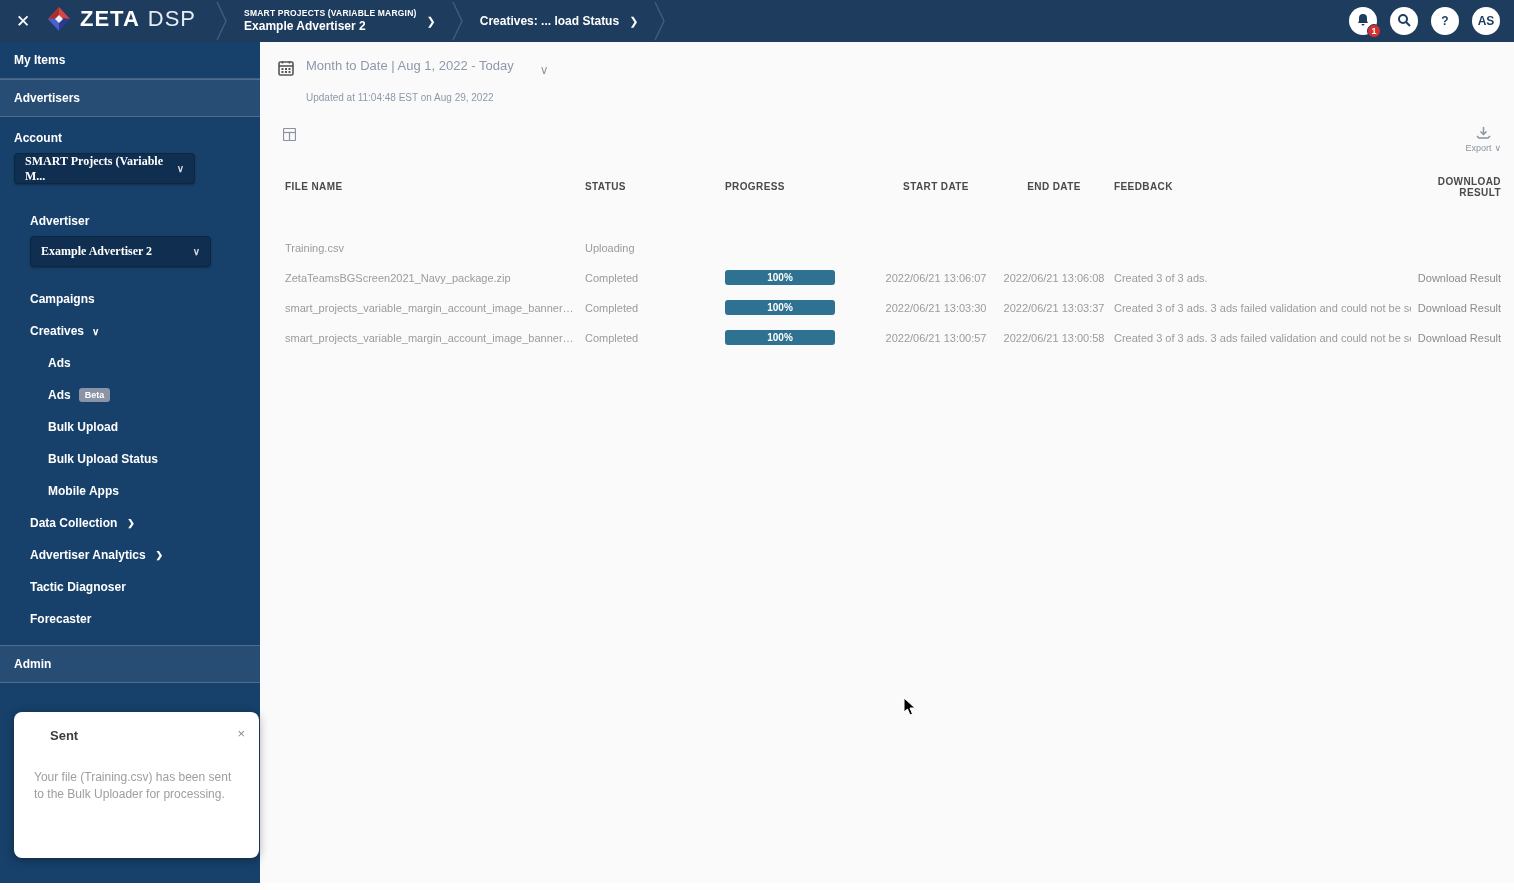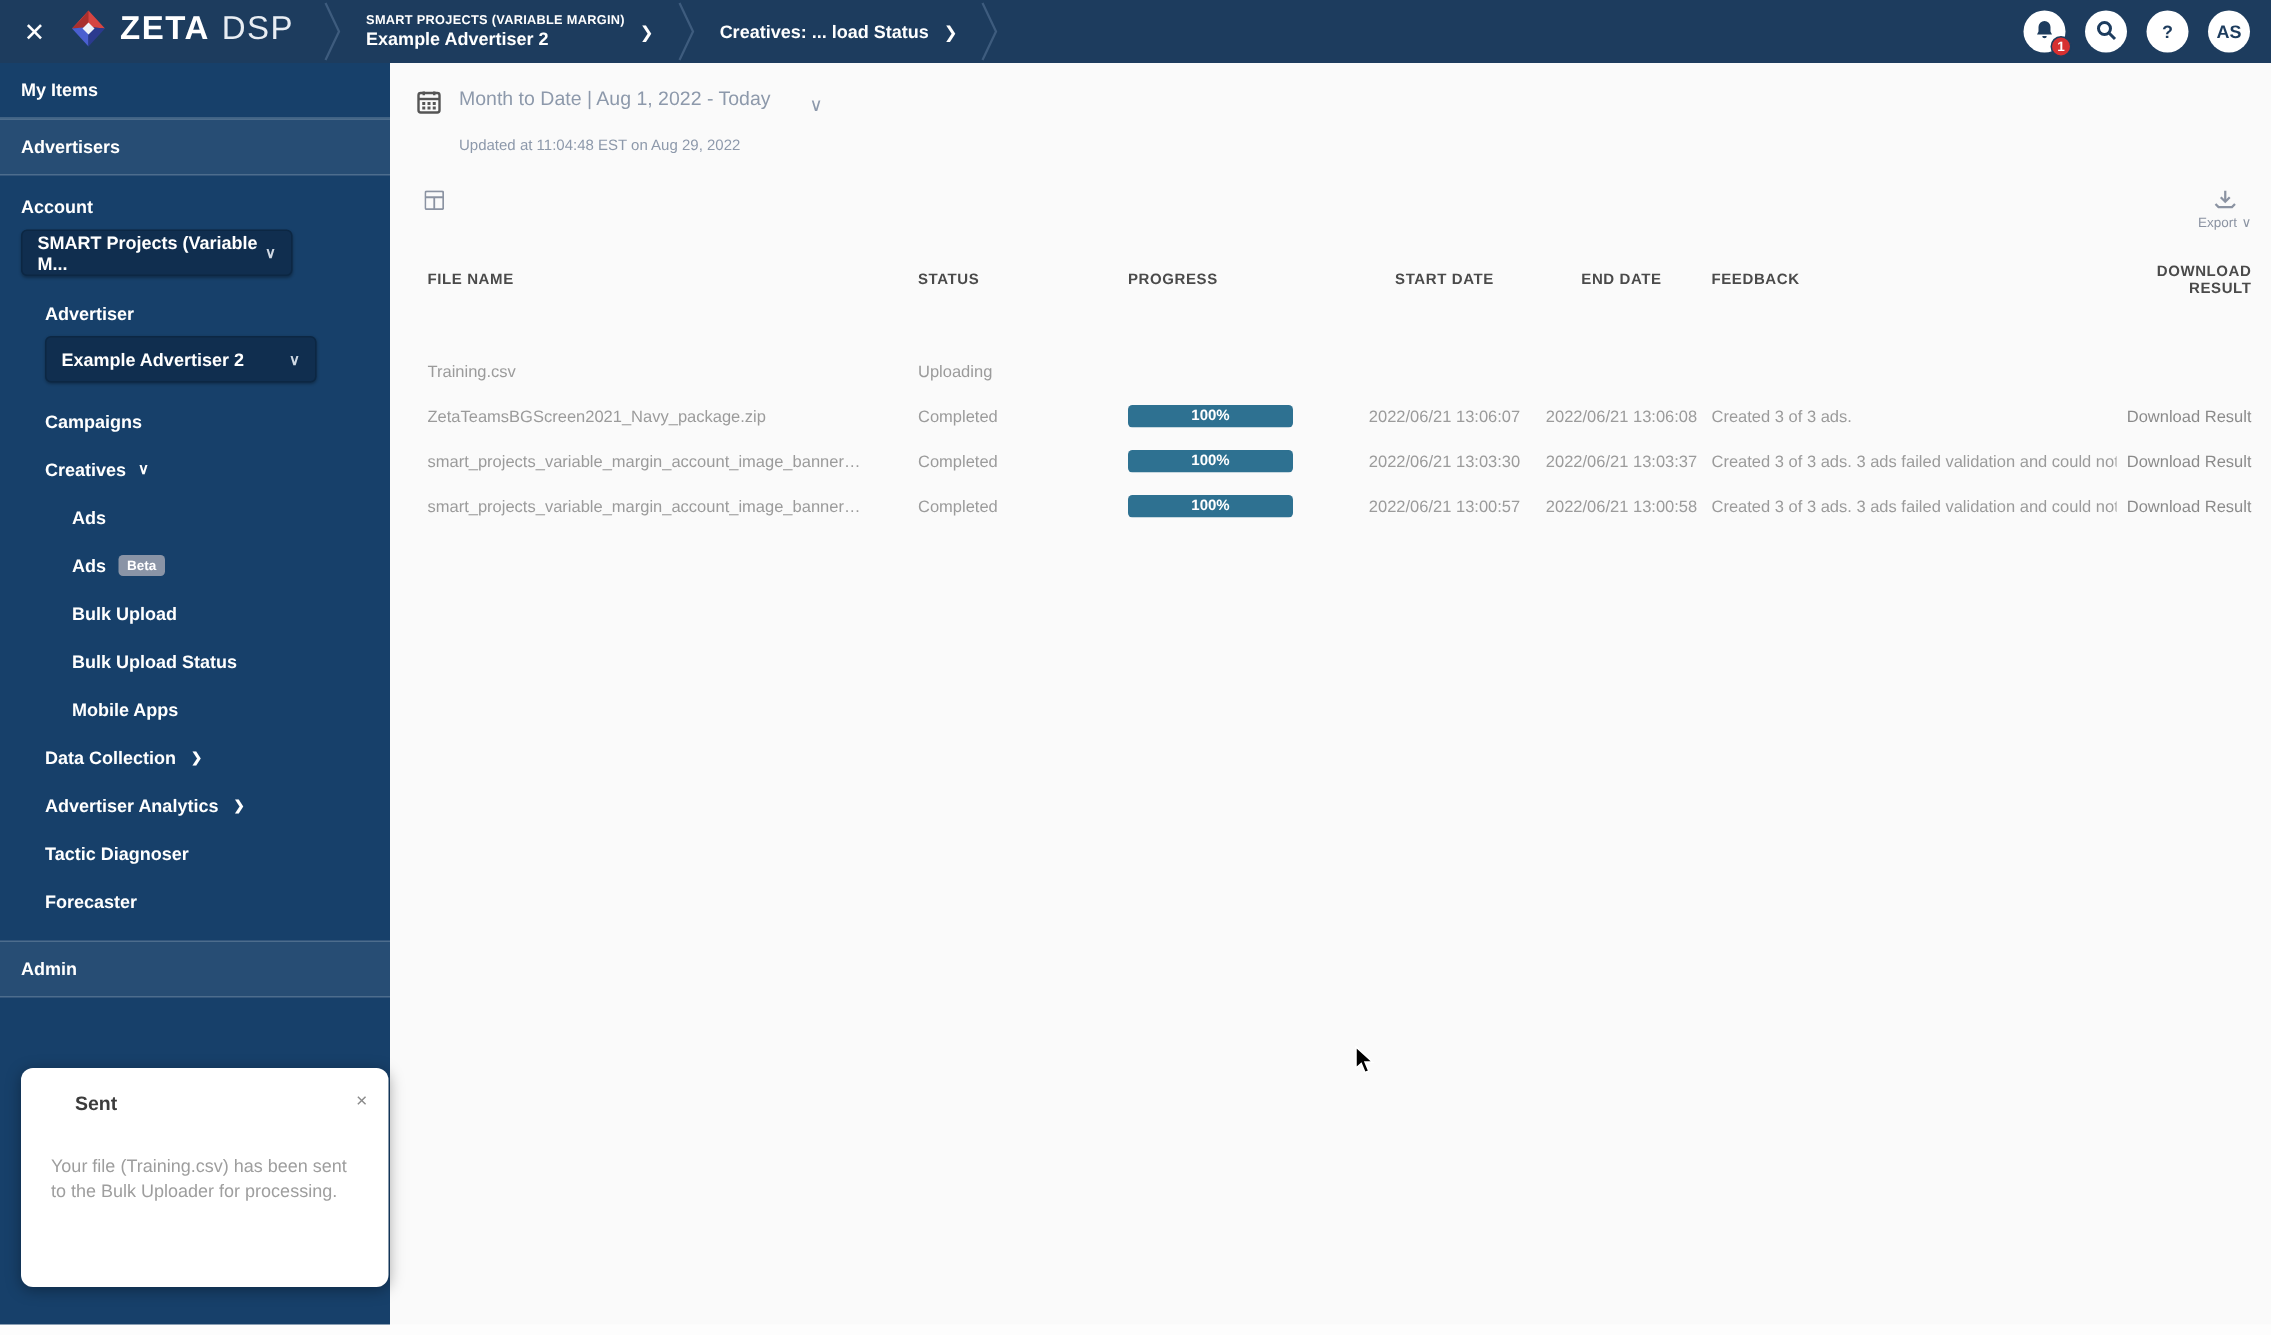--- a/index.html
+++ b/index.html
@@ -46,24 +46,25 @@
   .side-row.top { border-bottom:1px solid rgba(255,255,255,.18); }
   .side-band {
     background:rgba(255,255,255,.07);
     border-top:1px solid rgba(255,255,255,.18);
     border-bottom:1px solid rgba(255,255,255,.18);
     padding:11px 14px; font-weight:bold; cursor:pointer;
   }
   .side-label { padding:14px 14px 6px; font-weight:bold; }
   .side-label.indent { padding-left:30px; }
   .select {
-    margin:2px 14px 4px; width:181px; height:31px; background:#102e4f;
+    margin:2px 14px 16px; width:181px; height:31px; background:#102e4f;
     border:1px solid #0c2743; border-radius:4px; display:flex; align-items:center;
     justify-content:space-between; padding:0 10px; font-weight:bold; cursor:pointer;
     box-shadow:0 1px 2px rgba(0,0,0,.3);
+    font-family:Liberation Serif, serif;
   }
   .select.indent { margin-left:30px; }
   .select .chev { font-size:10px; color:#cfd8e3; }
   .menu { margin-top:10px; }
   .menu-item { padding:9px 14px 9px 30px; font-weight:bold; cursor:pointer; display:flex; align-items:center; gap:8px; }
   .menu-item.sub { padding-left:48px; }
   .menu-item .chev-r { font-size:9px; margin-left:2px; }
   .menu-item .chev-d { font-size:10px; }
   .beta {
     background:#8a94a6; color:#fff; font-size:9px; font-weight:bold;
@@ -86,21 +87,21 @@
   .export-btn { display:flex; flex-direction:column; align-items:center; color:#8b93a2; font-size:9px; cursor:pointer; gap:1px; }
   .export-btn .lbl { display:flex; align-items:center; gap:3px; }
   
   .table { padding:24px 13px 0 25px; }
   .thead, .trow { display:flex; align-items:center; }
   .thead { height:20px; }
   .th { font-size:10px; font-weight:bold; color:#4a4a4a; letter-spacing:.4px; }
   .trow { height:30px; }
   .td { font-size:11px; color:#9b9b9b; white-space:nowrap; overflow:hidden; text-overflow:ellipsis; }
   .c-file { width:300px; padding-right:10px; }
-  .c-status { width:140px;margin-left:27px; }
+  .c-status { width:140px; }
   .c-progress { width:148px; }
   .c-start { width:126px; text-align:center; }
   .c-end { width:110px; text-align:center; }
   .c-feedback { flex:1; padding-left:5px; display:flex; align-items:center; gap:8px; }
   .c-download { width:90px; text-align:right; }
   .thead .c-start, .thead .c-end { text-align:center; }
   .spacer { height:36px; }
   .pbar {
     width:110px; height:15px; background:#2e7191; border-radius:3px;
     color:#fff; font-size:10px; font-weight:bold; display:flex;

